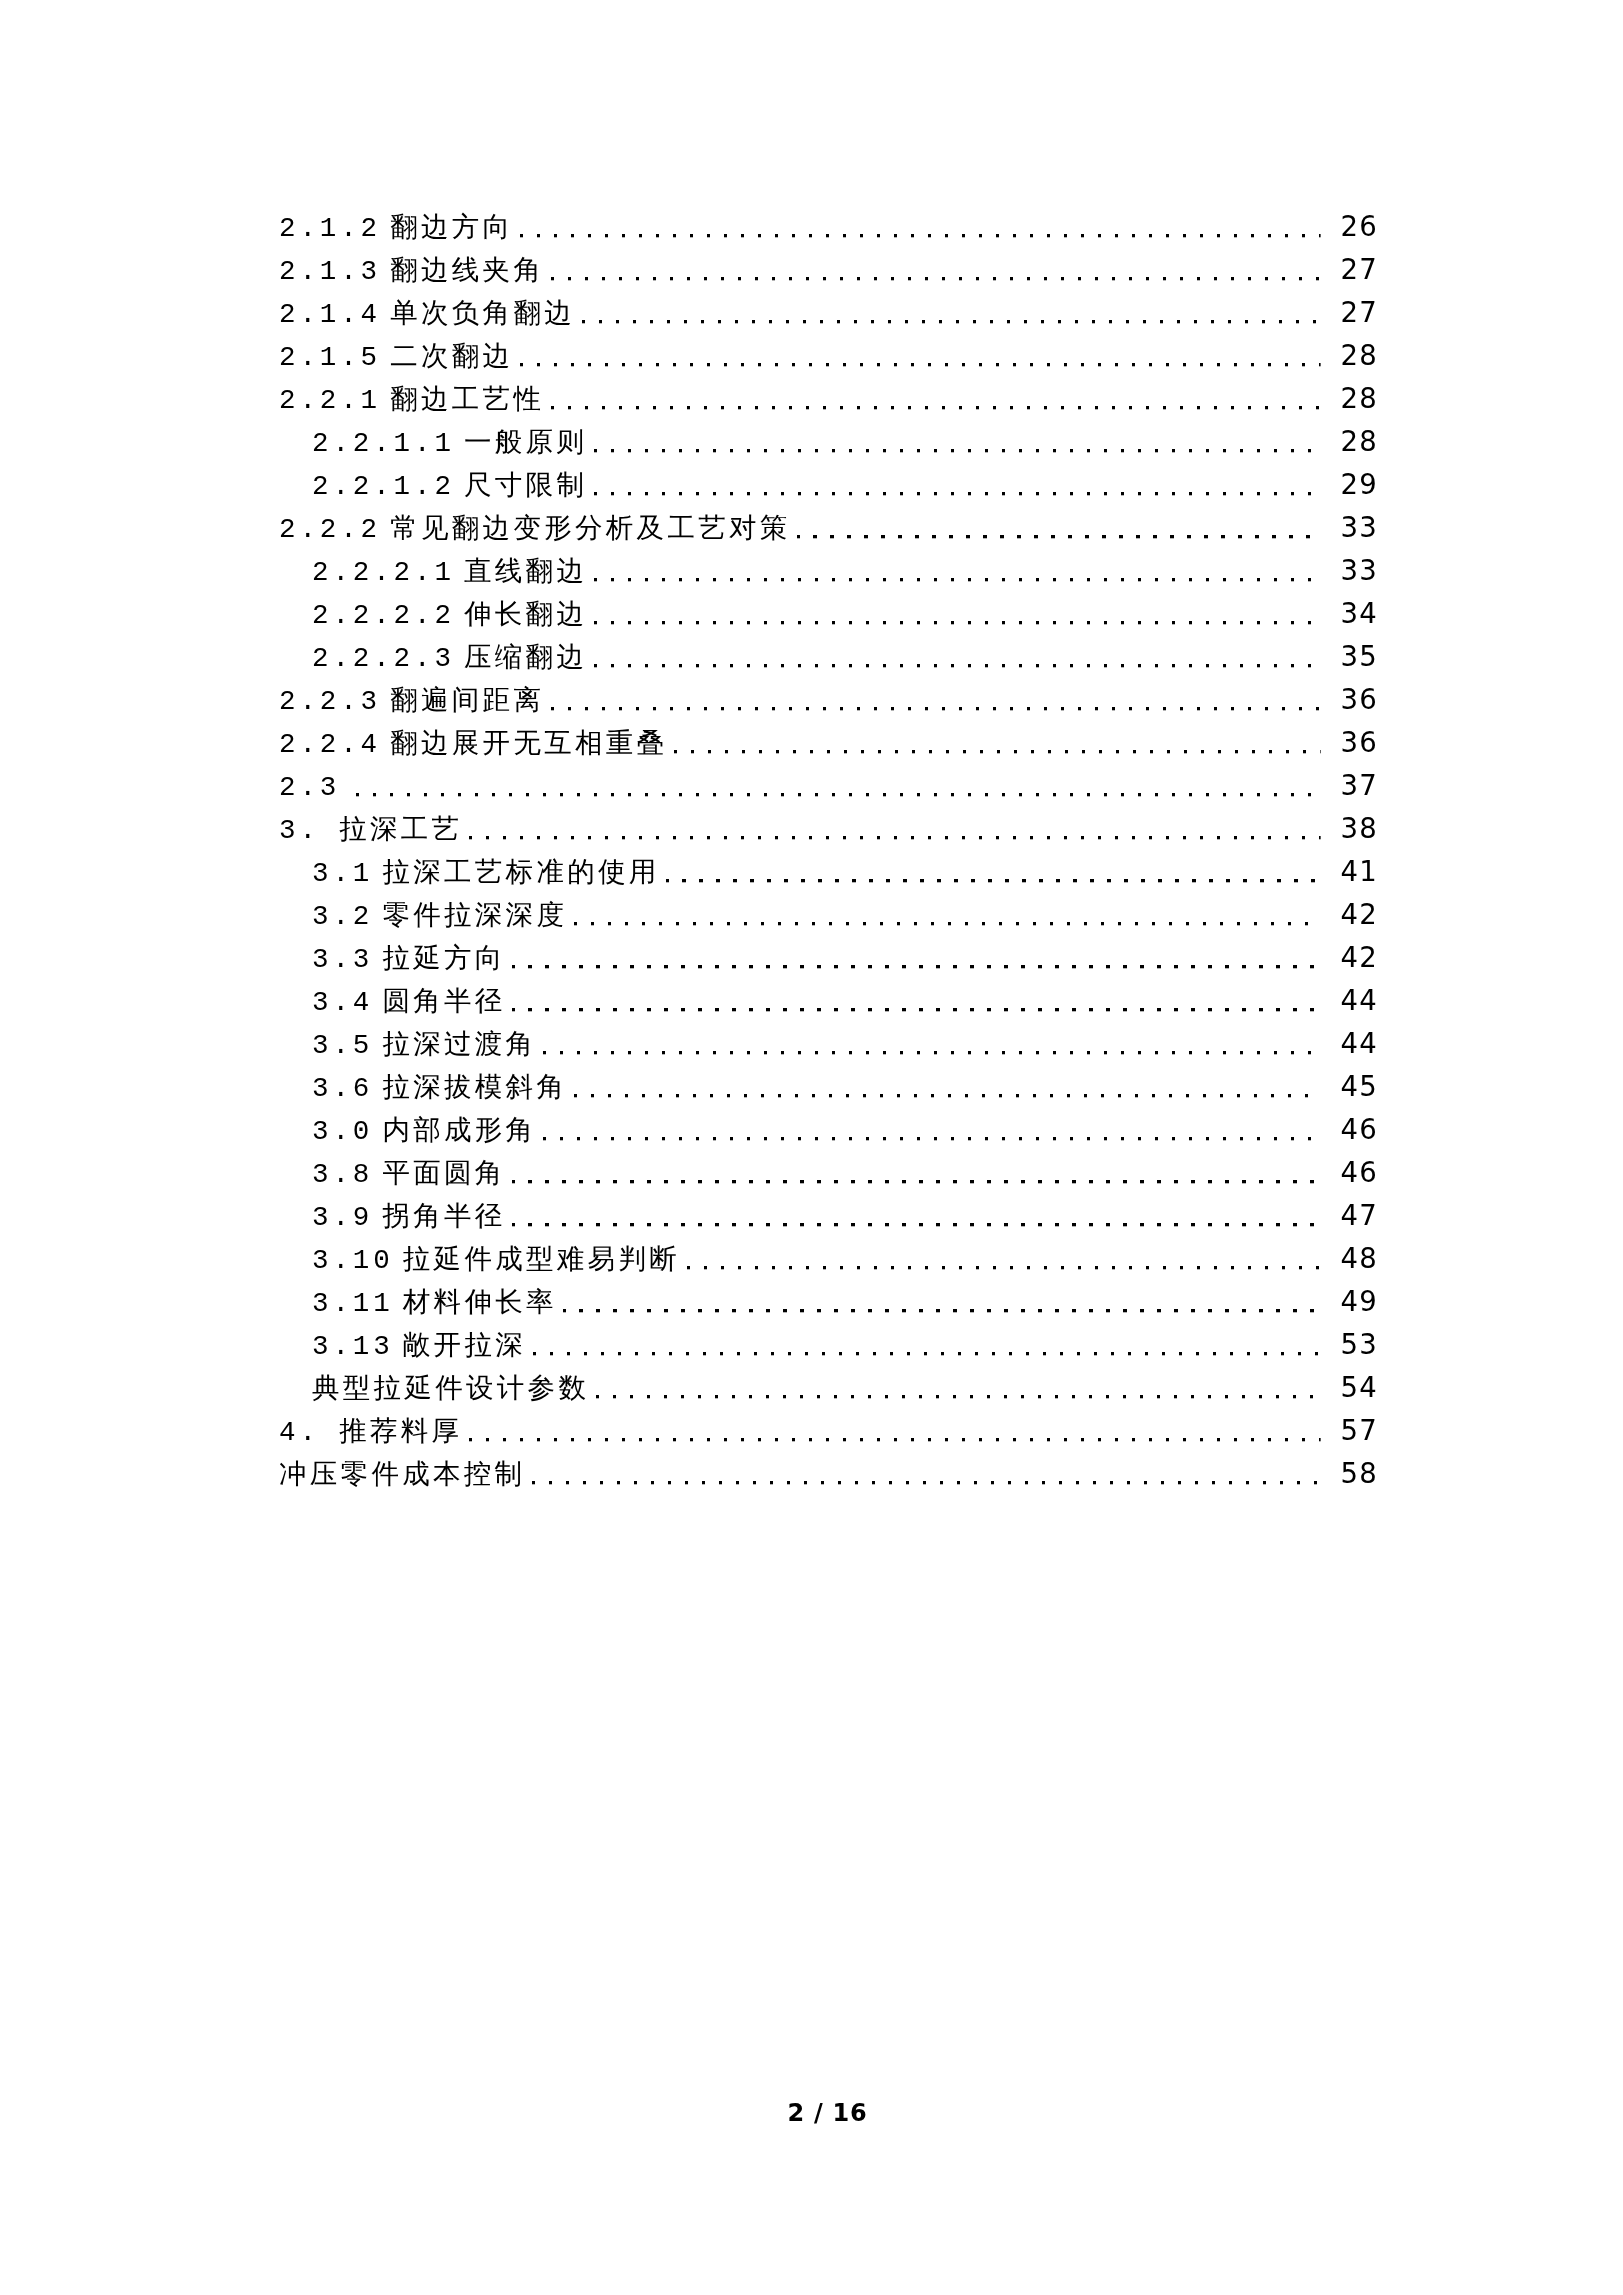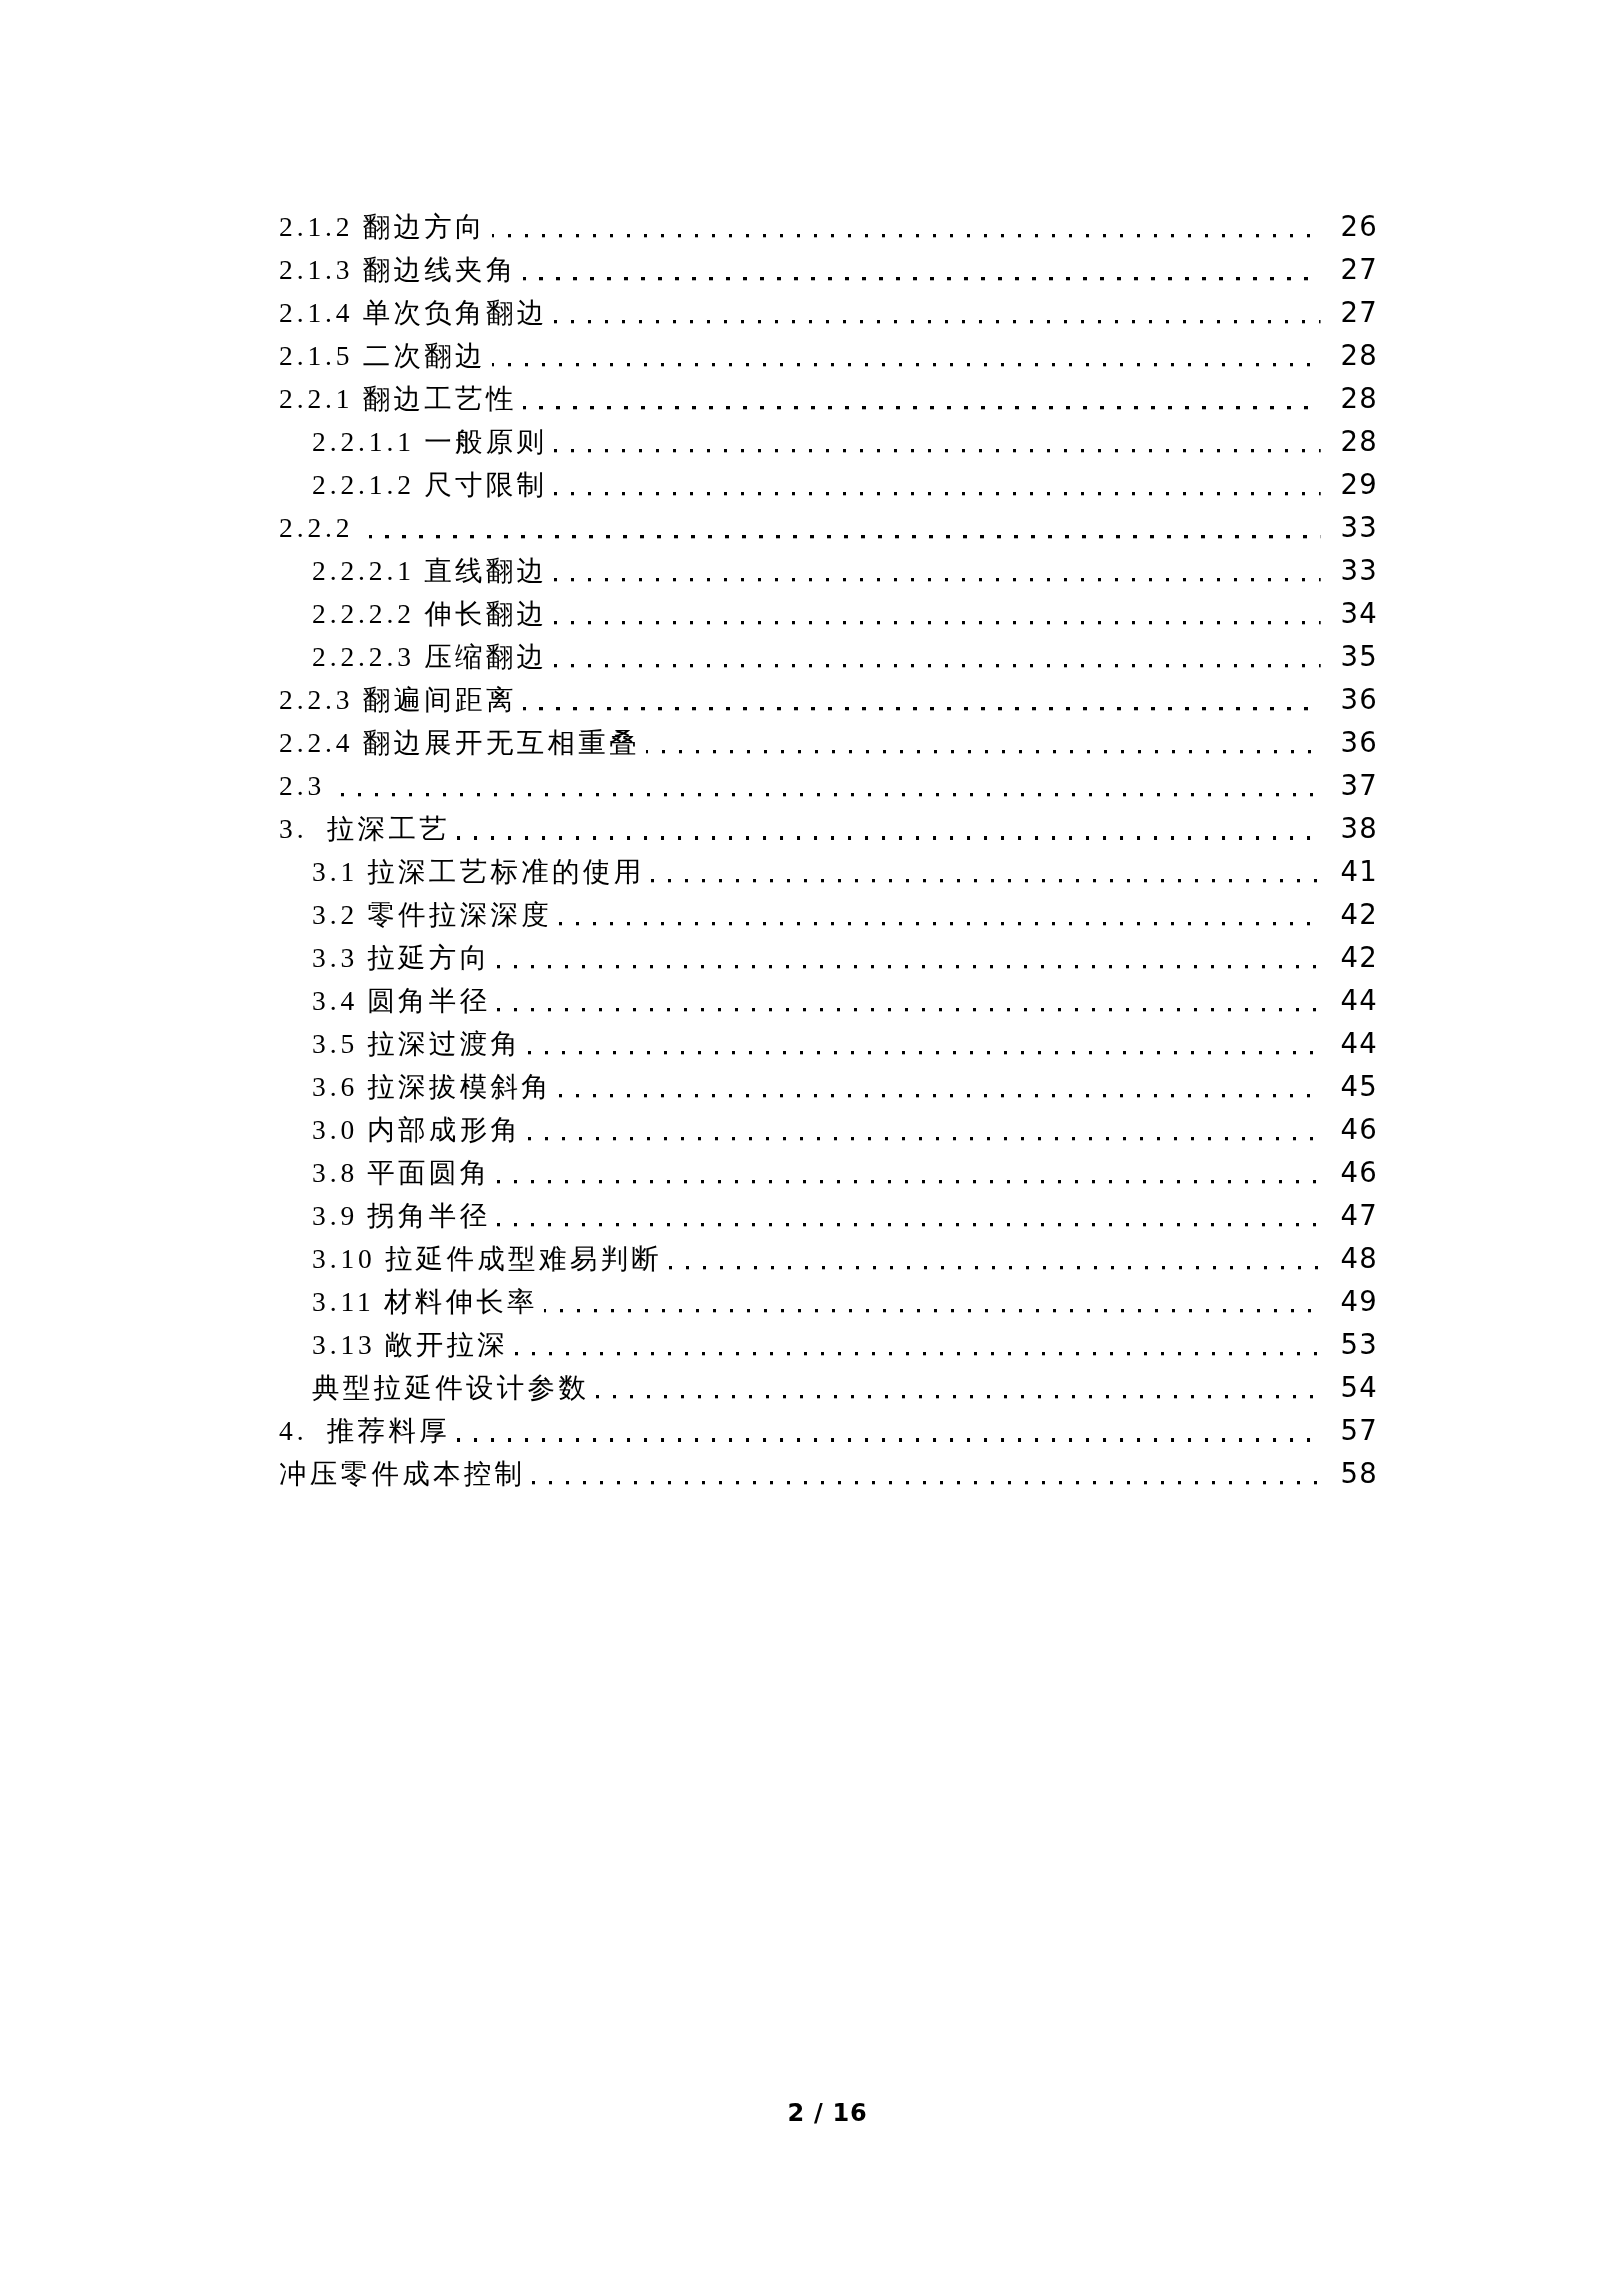--- a/index.html
+++ b/index.html
@@ -28,21 +28,21 @@
   .toc-row {
     display: flex;
     align-items: baseline;
     height: 43px;
     font-size: 27.5px;
     line-height: 43px;
     white-space: pre;
   }
   .toc-row.level-2 { padding-left: 33px; }
   .toc-row .num {
-    font-family: Liberation Serif, serif;
+    font-family: Liberation Mono, monospace;
     letter-spacing: 3.9px;
     margin-right: 9.2px;
     flex: none;
   }
   .toc-row .num:empty { margin-right: 0; letter-spacing: 0; }
   .toc-row .title {
     letter-spacing: 3.3px;
     flex: none;
   }
   .toc-row .leader {
@@ -124,20 +124,21 @@
 
     <div class="toc-row level-2">
       <span class="num">2.2.1.2</span>
       <span class="title">尺寸限制</span>
       <span class="leader"></span>
       <span class="pagenum">29</span>
     </div>
 
     <div class="toc-row level-1">
       <span class="num">2.2.2</span>
+      <span class="title">常见翻边变形分析及工艺对策</span>
       <span class="leader"></span>
       <span class="pagenum">33</span>
     </div>
 
     <div class="toc-row level-2">
       <span class="num">2.2.2.1</span>
       <span class="title">直线翻边</span>
       <span class="leader"></span>
       <span class="pagenum">33</span>
     </div>

